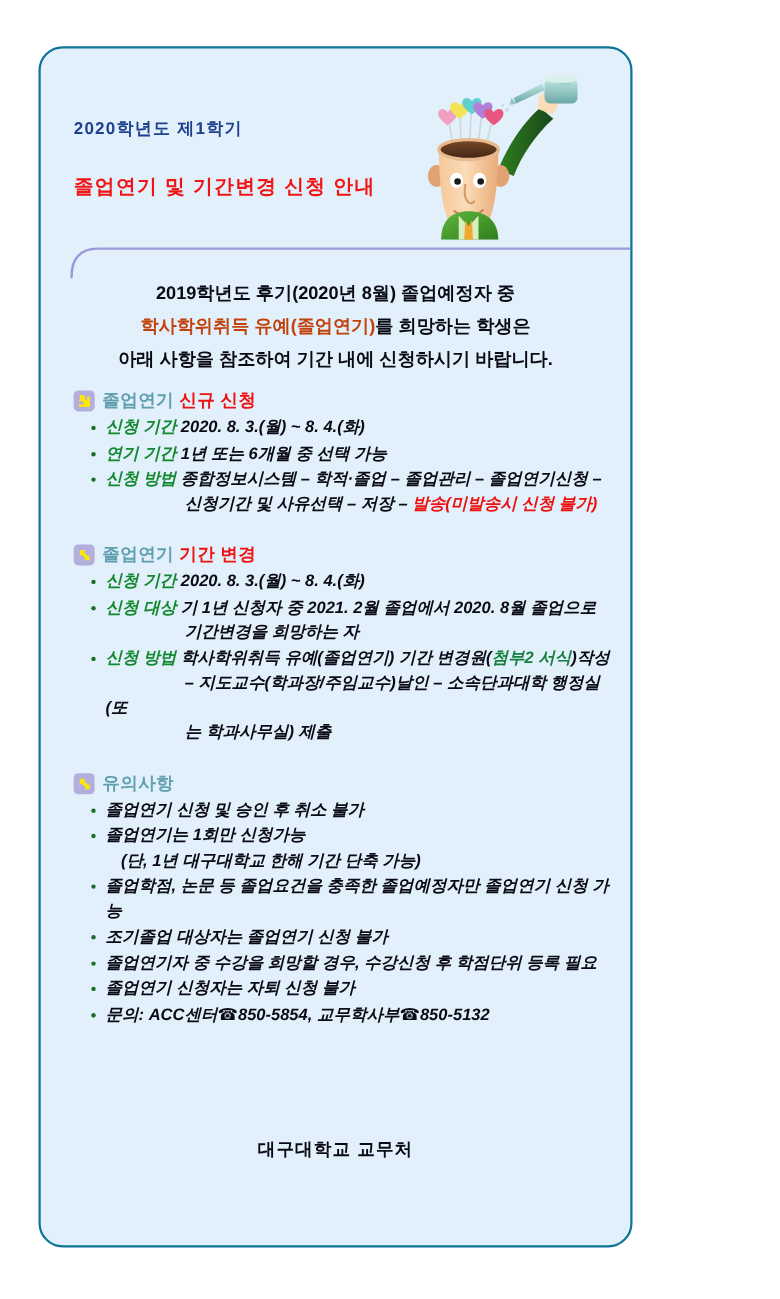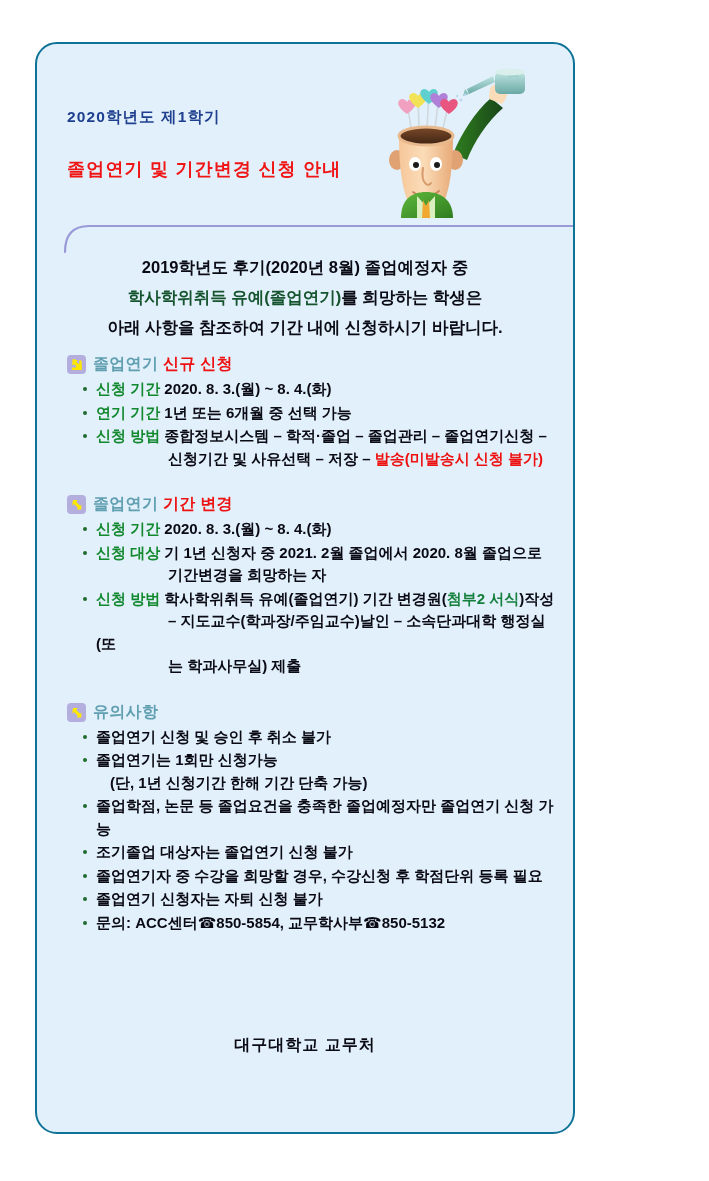--- a/index.html
+++ b/index.html
@@ -79,21 +79,21 @@
     position: absolute;
     left: 0;
     top: 208px;
     width: 100%;
     text-align: center;
     color: #0a0a14;
     font-size: 16.5px;
     font-weight: bold;
     line-height: 30px;
   }
-  .intro .hl-blue { color: #14532d; }
+  .intro .hl-blue { color: #c2410c; }
 
   
   .body {
     position: absolute;
     left: 0;
     top: 310px;
     width: 100%;
     padding: 0 14px 0 30px;
   }
   .section { margin-bottom: 4px; }
@@ -128,20 +128,21 @@
     padding: 0 0 0 14px;
   }
   ul.bullets > li {
     position: relative;
     padding-left: 15px;
     font-size: 15px;
     font-weight: bold;
     color: #0a0a14;
     line-height: 22.5px;
     margin: 0 0 1px 0;
+    font-style: italic;
   }
   ul.bullets > li::before {
     content: "";
     position: absolute;
     left: 2px;
     top: 9px;
     width: 4px;
     height: 4px;
     border-radius: 50%;
     background: #1f6b2e;
@@ -320,21 +321,21 @@
         <span class="arrow-icon">
           <svg width="15" height="15" viewBox="0 0 15 15">
             <path d="M4 3 L9 3 L7.2 4.8 L11.6 9.2 L9.4 11.4 L5 7 L3.2 8.8 Z" fill="#ffe800"></path>
             <path d="M7.6 12.4 L12.4 12.4 L12.4 7.6 Z" fill="#ffe800"></path>
           </svg>
         </span>
         <span class="sec-title">유의사항</span>
       </div>
       <ul class="bullets">
         <li><span>졸업연기 신청 및 승인 후 취소 불가</span></li>
-        <li><span>졸업연기는 1회만 신청가능</span><br><span class="indent-sm"></span><span>(단, 1년 신청기간 한해 기간 단축 가능)</span></li>
+        <li><span>졸업연기는 1회만 신청가능</span><br><span class="indent-sm"></span><span>(단, 1년 대구대학교 한해 기간 단축 가능)</span></li>
         <li><span>졸업학점, 논문 등 졸업요건을 충족한 졸업예정자만 졸업연기 신청 가능</span></li>
         <li><span>조기졸업 대상자는 졸업연기 신청 불가</span></li>
         <li><span>졸업연기자 중 수강을 희망할 경우, 수강신청 후 학점단위 등록 필요</span></li>
         <li><span>졸업연기 신청자는 자퇴 신청 불가</span></li>
         <li><span>문의: ACC센터☎850-5854, 교무학사부☎850-5132</span></li>
       </ul>
     </div>
 
   </div>
 

